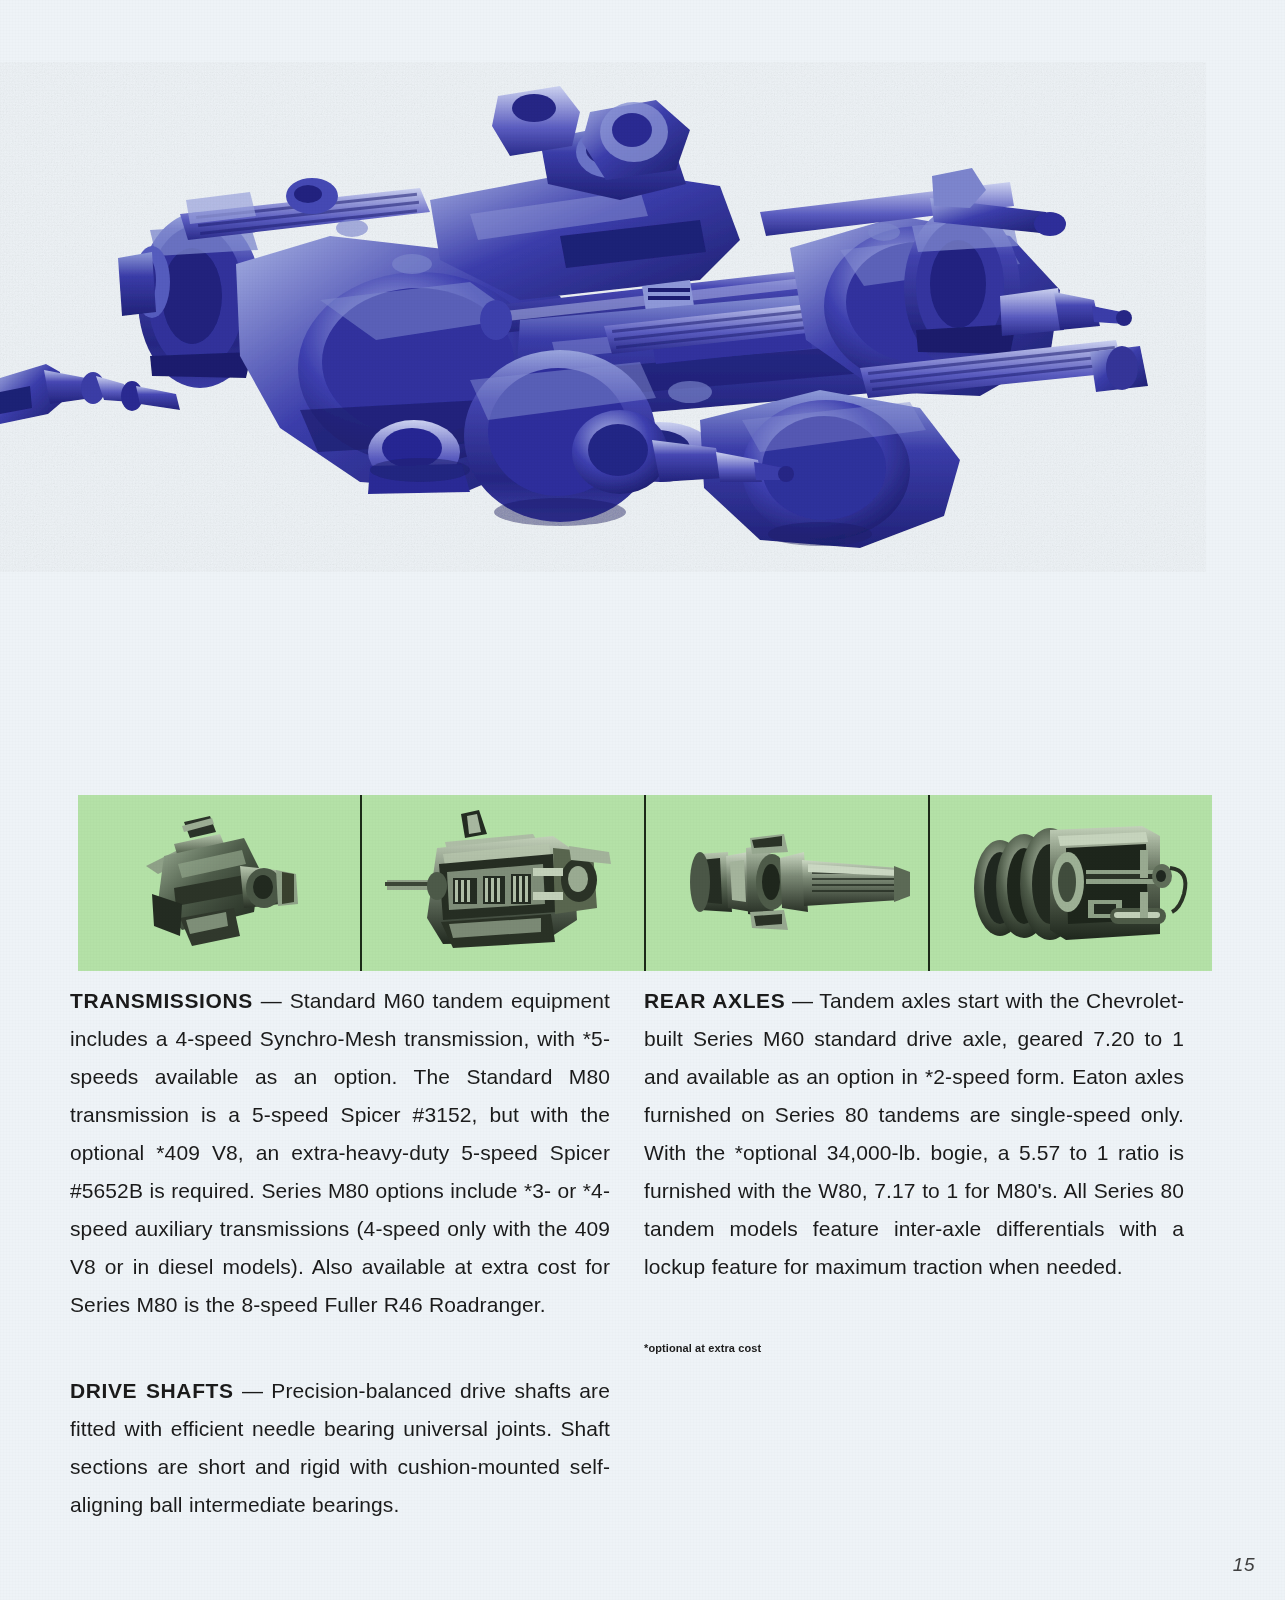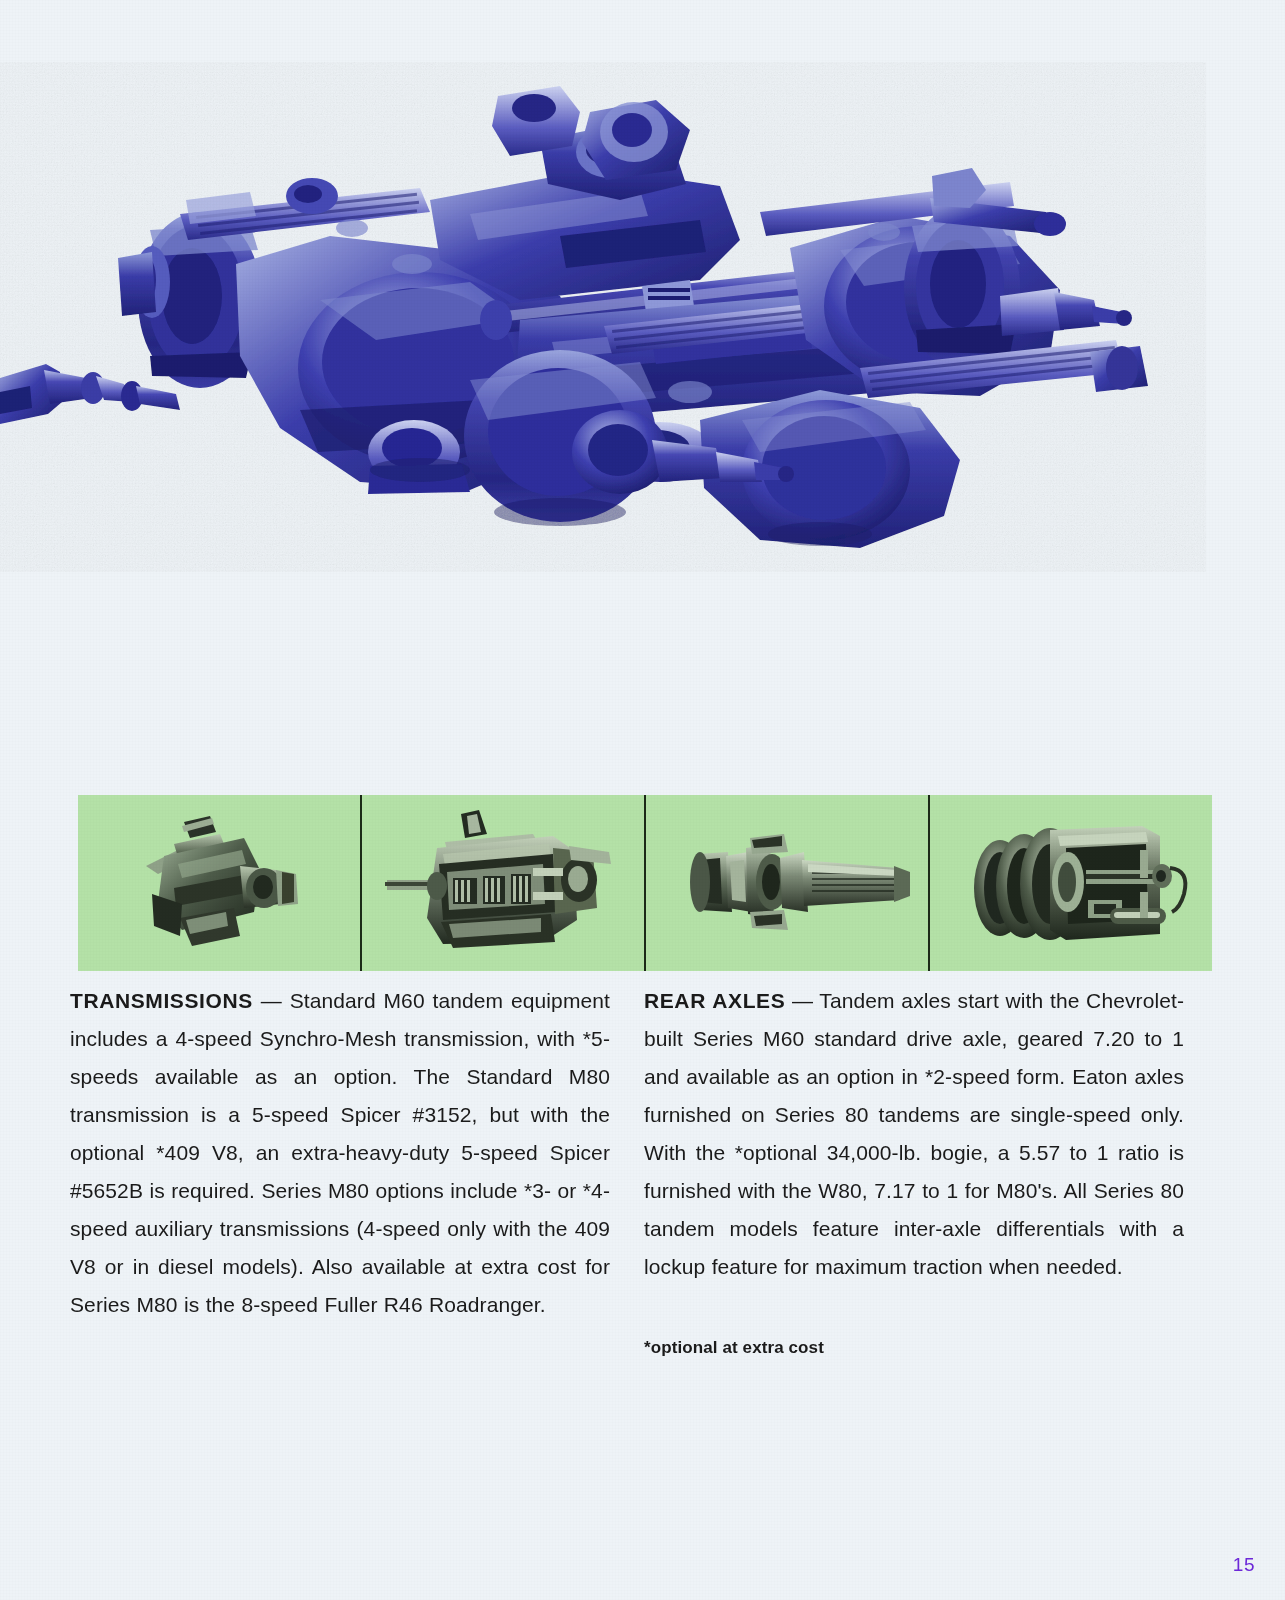--- a/index.html
+++ b/index.html
@@ -50,29 +50,29 @@
     line-height:38px;
     color:#1b1b1b;
     text-align:justify;
     text-justify:inter-word;
     letter-spacing:.1px;
     word-spacing:.4px;
   }
   .col p:last-child{margin-bottom:0;}
   .lead{font-weight:bold;letter-spacing:.6px;}
   .footnote{
-    font-size:17px;font-weight:bold;line-height:20px;
+    font-size:11px;font-weight:bold;line-height:20px;
     color:#1b1b1b;margin-top:4px;letter-spacing:.1px;
   }
   .gap{height:22px;}
 
   
   .page-number{
     position:absolute;right:30px;bottom:24px;
-    font-size:19px;color:#6d28d9;letter-spacing:.5px;
+    font-size:19px;color:#404040;letter-spacing:.5px;font-style:italic;
   }
 </style>
 </head>
 <body>
 
 <div class="hero">
   <svg width="1285" height="600" viewBox="0 0 1285 600" xmlns="http://www.w3.org/2000/svg">
     <defs>
       <linearGradient id="mb" x1="0" y1="0" x2="0" y2="1">
         <stop offset="0%" stop-color="#8e9ad8"></stop>
@@ -448,20 +448,21 @@
       </g>
     </svg>
   </div>
 </div>
 
 <div class="columns">
 
   <div class="col">
     <p><span class="lead">TRANSMISSIONS</span><span> — Standard M60 tandem equipment includes a 4-speed Synchro-Mesh transmission, with *5-speeds available as an option. The Standard M80 transmission is a 5-speed Spicer #3152, but with the optional *409 V8, an extra-heavy-duty 5-speed Spicer #5652B is required. Series M80 options include *3- or *4-speed auxiliary transmissions (4-speed only with the 409 V8 or in diesel models). Also available at extra cost for Series M80 is the 8-speed Fuller R46 Roadranger.</span></p>
     <div class="gap"></div>
+    <p><span class="lead">DRIVE SHAFTS</span><span> — Precision-balanced drive shafts are fitted with efficient needle bearing universal joints. Shaft sections are short and rigid with cushion-mounted self-aligning ball intermediate bearings.</span></p>
   </div>
 
   <div class="col">
     <p><span class="lead">REAR AXLES</span><span> — Tandem axles start with the Chevrolet-built Series M60 standard drive axle, geared 7.20 to 1 and available as an option in *2-speed form. Eaton axles furnished on Series 80 tandems are single-speed only. With the *optional 34,000-lb. bogie, a 5.57 to 1 ratio is furnished with the W80, 7.17 to 1 for M80's. All Series 80 tandem models feature inter-axle differentials with a lockup feature for maximum traction when needed.</span></p>
     <div class="gap"></div>
     <div class="footnote">*optional at extra cost</div>
   </div>
 </div>
 
 <div class="page-number">15</div>

